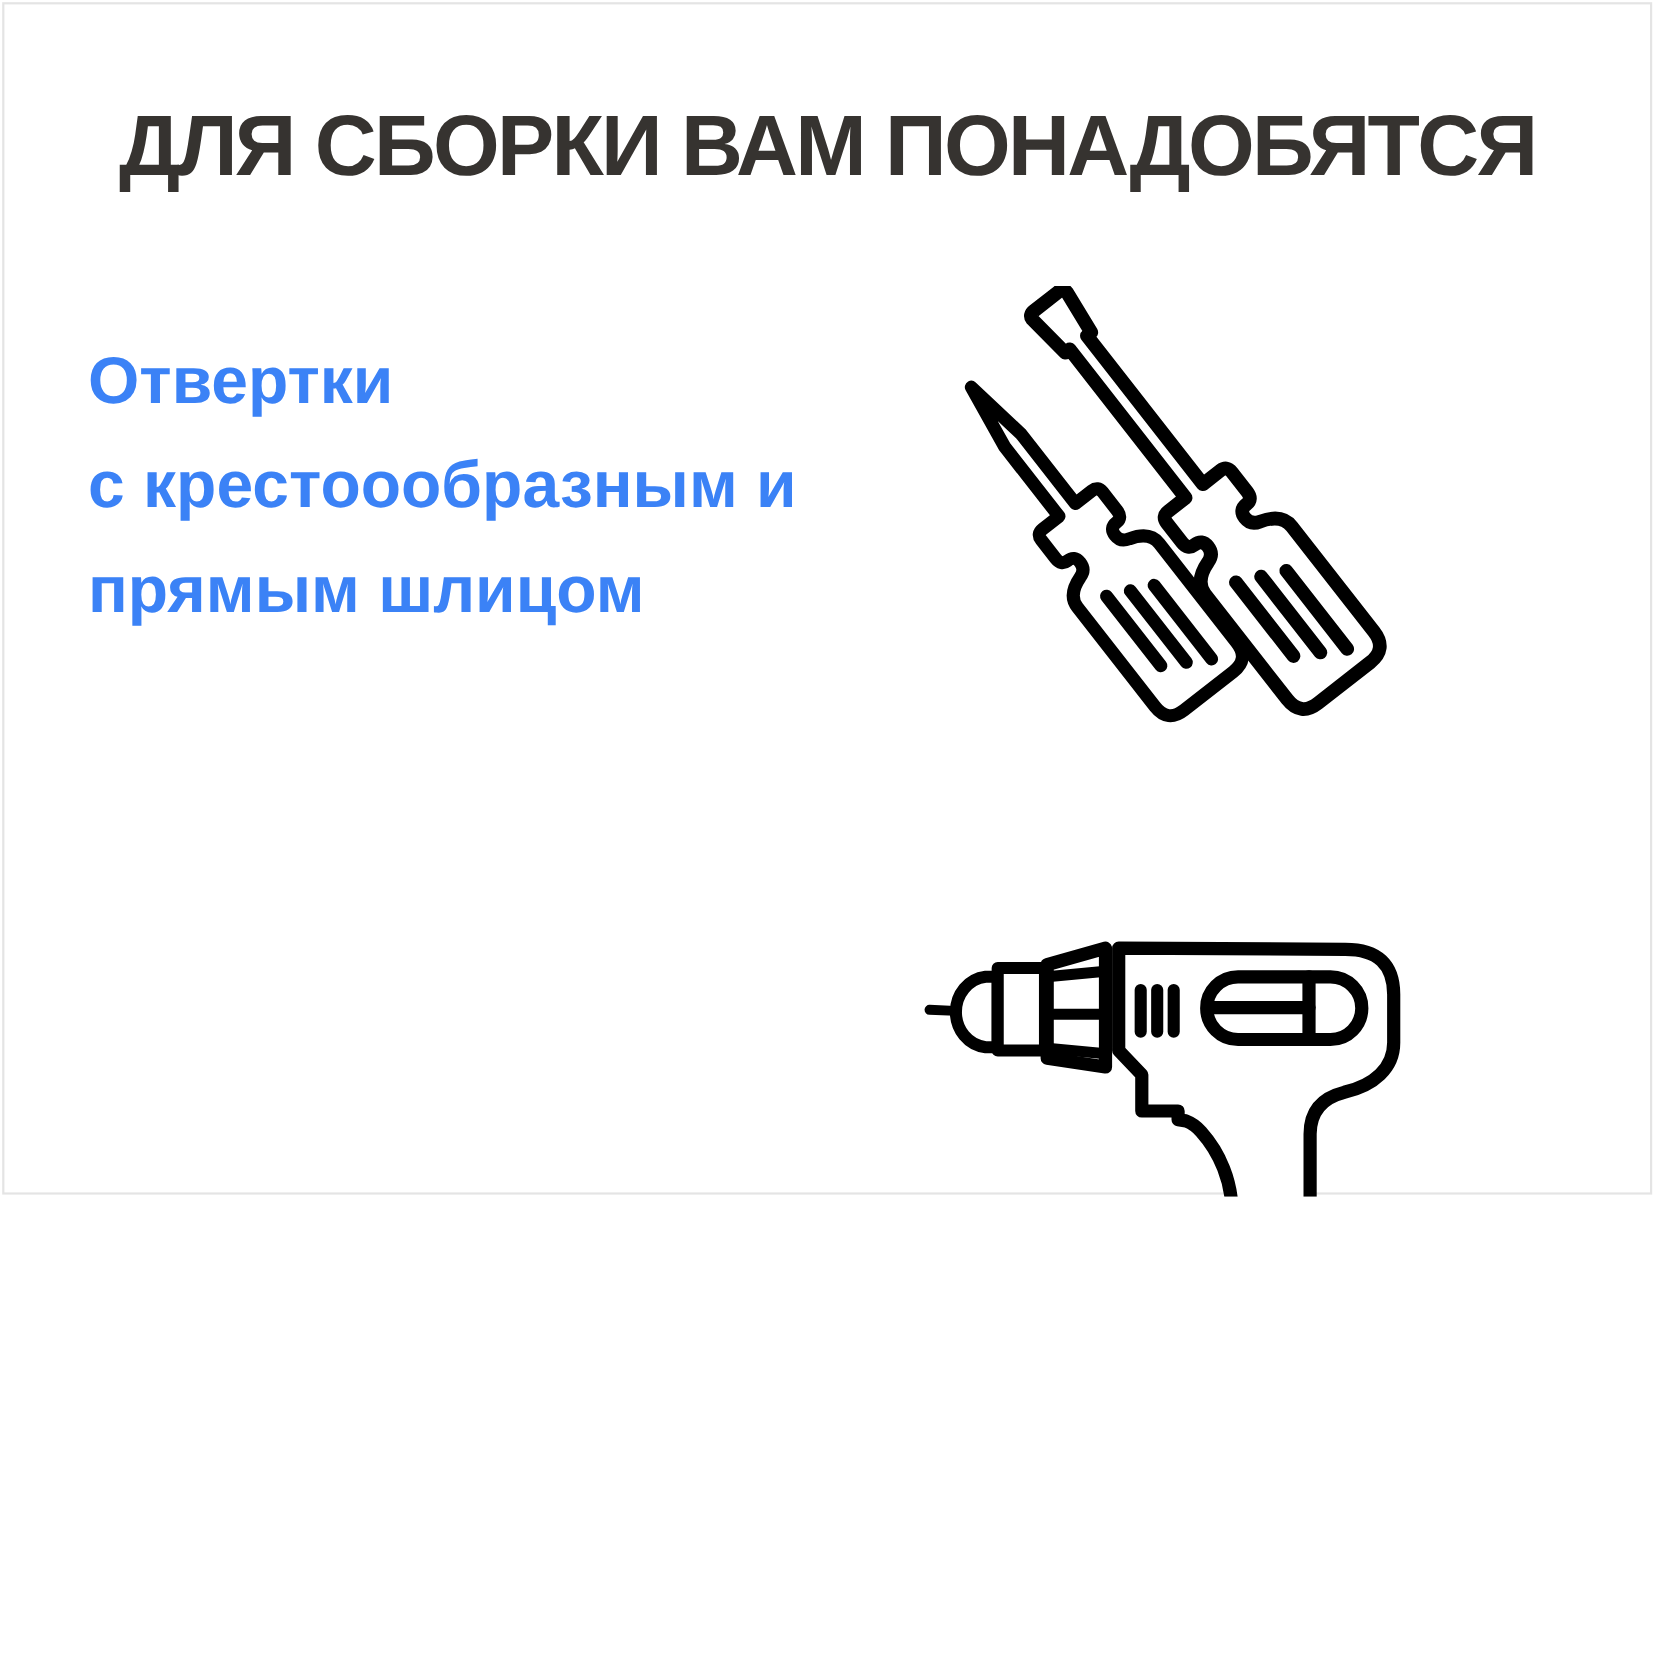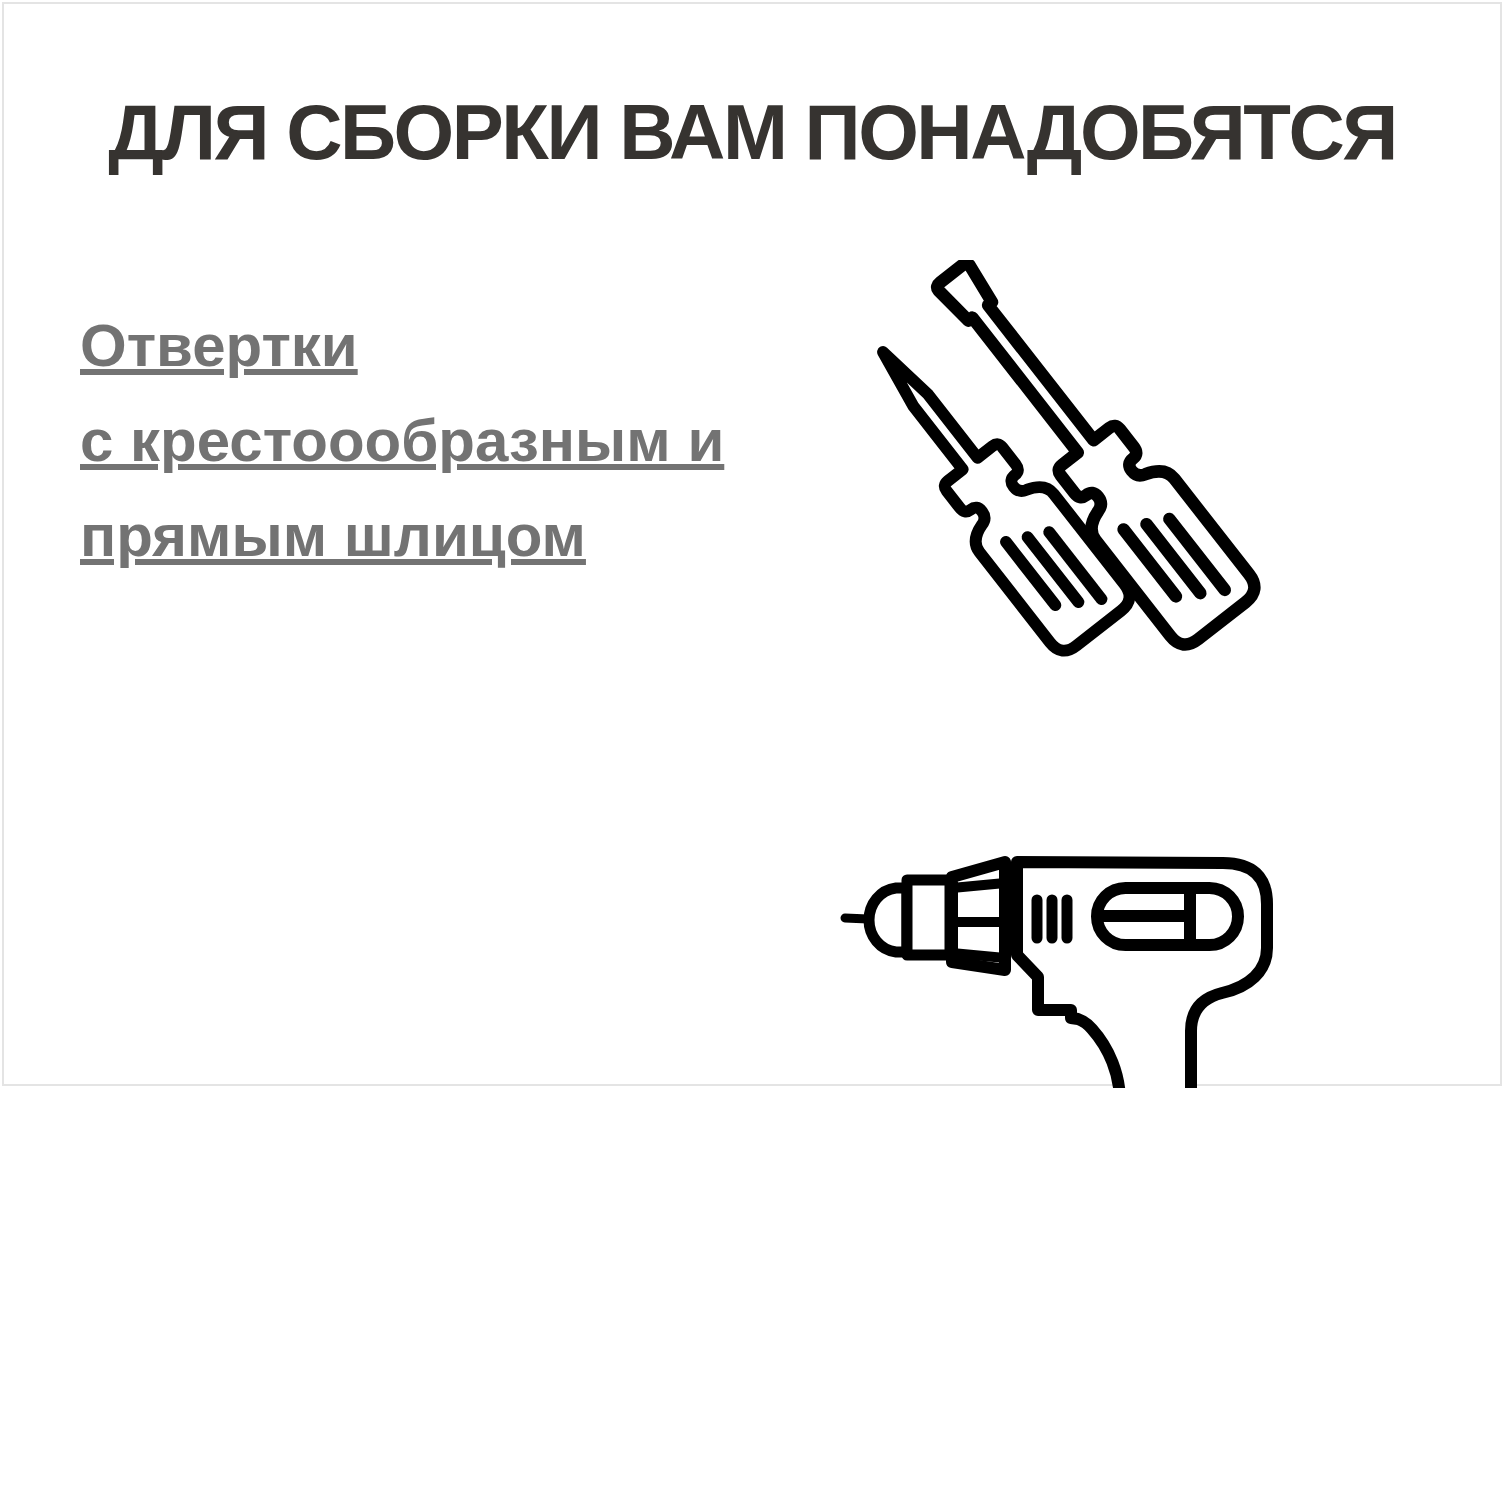--- a/index.html
+++ b/index.html
@@ -28,23 +28,22 @@
     line-height:96px;
     color:#363330;
     white-space:nowrap;
   }
   .label{
     position:absolute;
     left:80px;
     font-size:60px;
     font-weight:bold;
     line-height:95px;
-    color:#737373;
+    color:#3b82f6;
     white-space:pre-line;
-    text-decoration:underline;
   }
   .label-screwdrivers{ top:298px; width:760px; }
   .label-drill{ top:1056px; width:760px; }
   .icon{ position:absolute; }
   .icon-screwdrivers{ left:875px; top:260px; width:398px; height:410px; }
   .icon-drill{ left:840px; top:852px; width:460px; height:420px; }
   .icon svg{ display:block; width:100%; height:100%; }
 </style>
 </head>
 <body>

